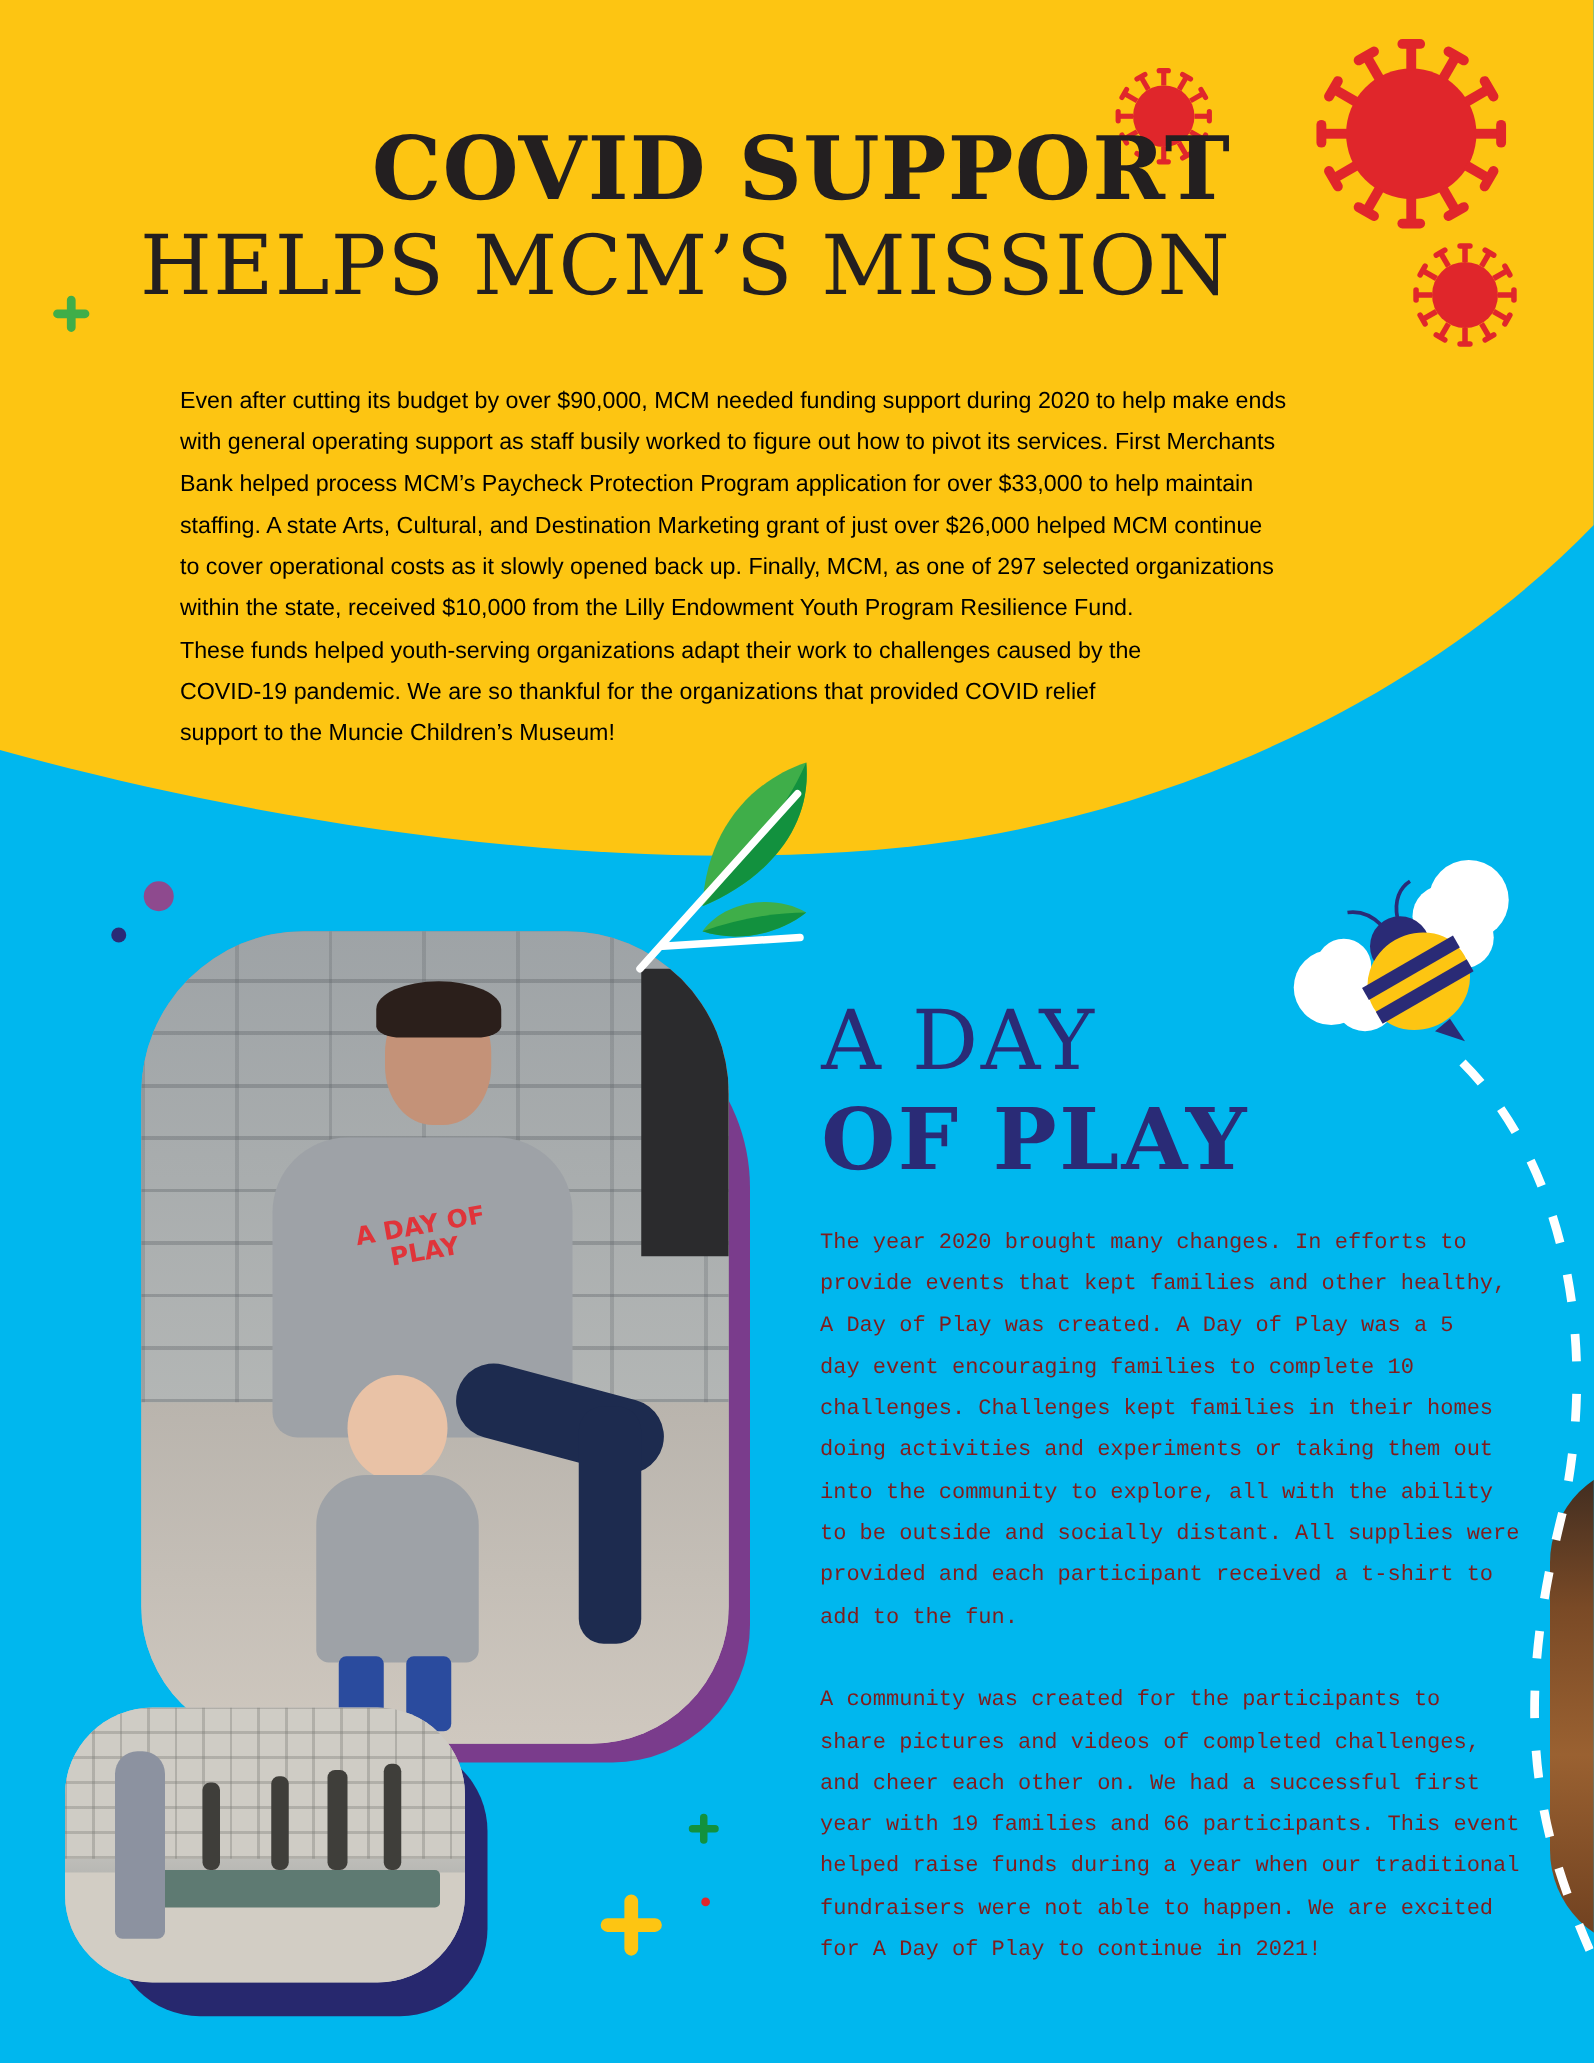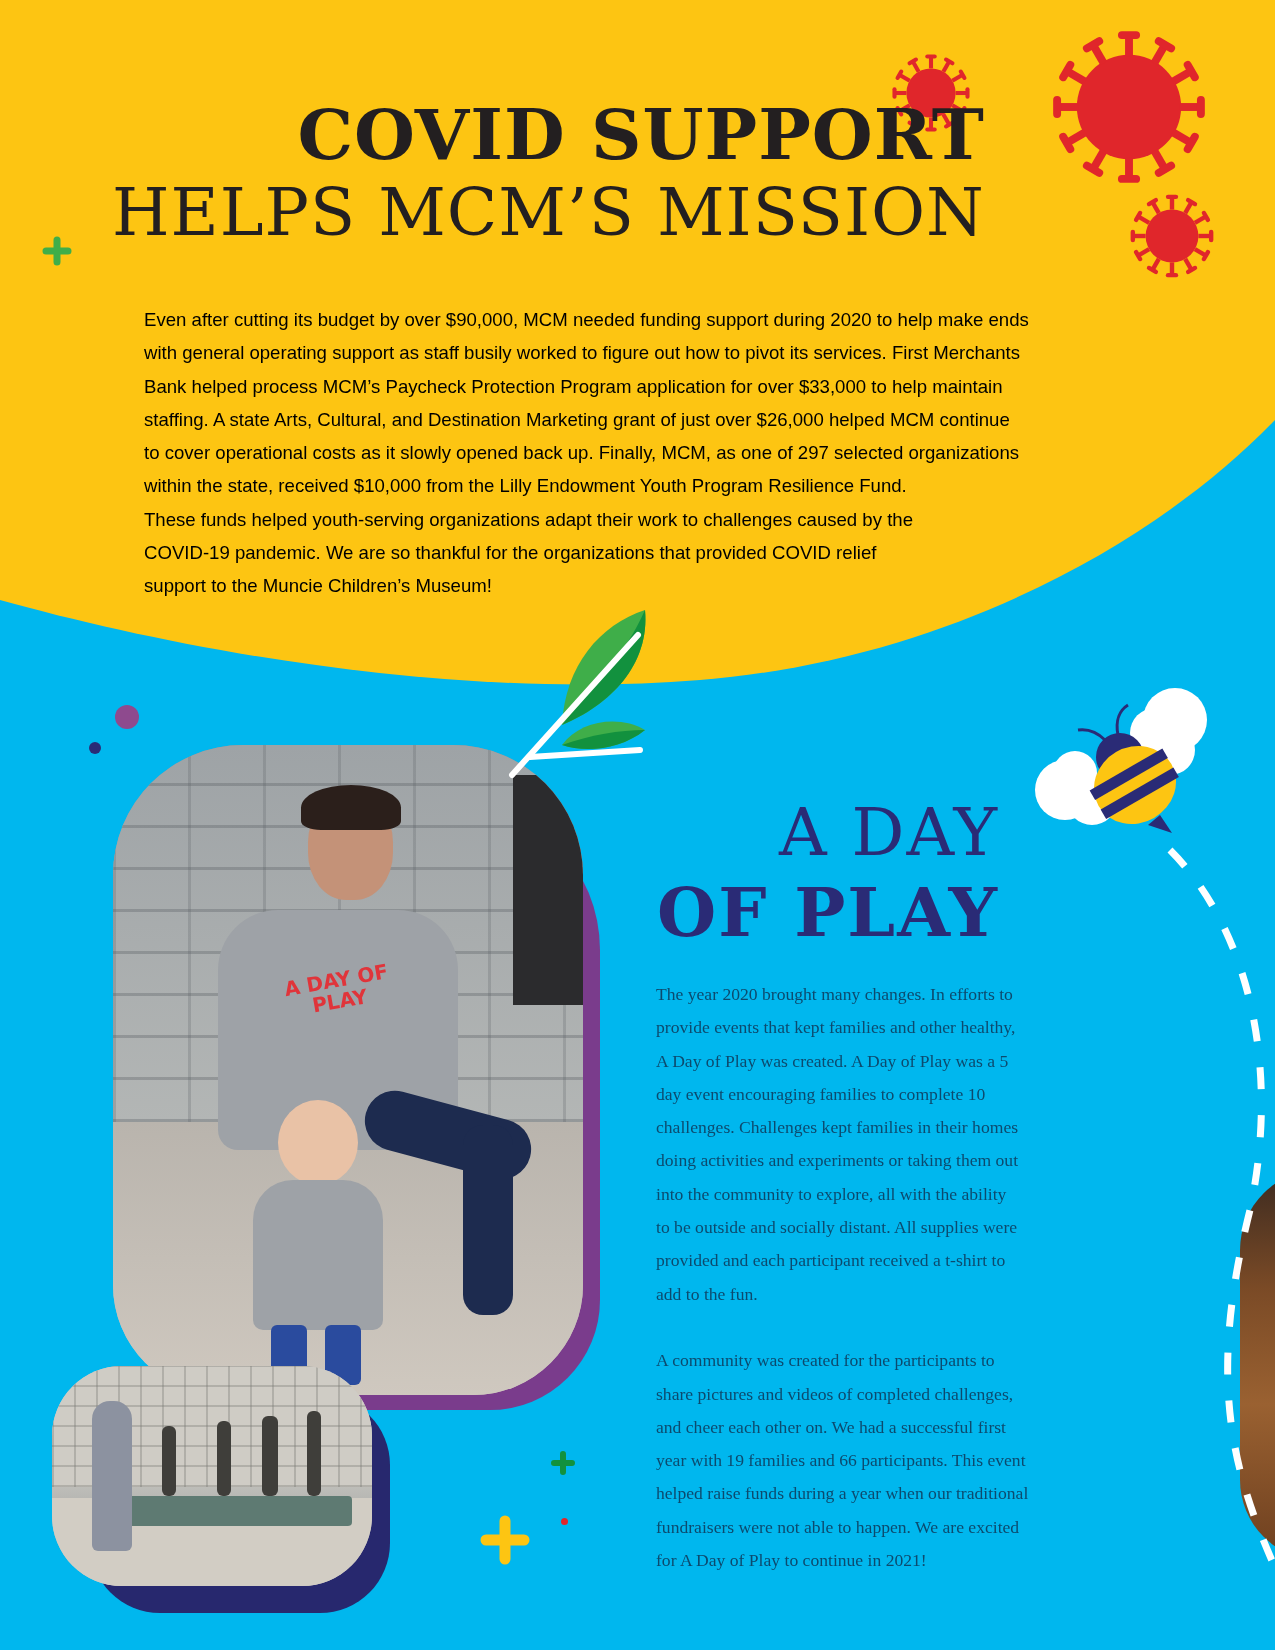--- a/index.html
+++ b/index.html
@@ -13,25 +13,25 @@
   
   #yellow-bg { left: 0; top: 0; width: 1275px; height: 700px; }
 
   .covid-title { left: 112px; top: 100px; margin: 0; color: #231f20; font-family: "DejaVu Serif", serif; line-height: 1; text-align: right; }
   .covid-title .l1 { display: block; font-size: 70px; font-weight: bold; letter-spacing: 1px; }
   .covid-title .l2 { display: block; font-size: 66px; font-weight: normal; letter-spacing: 1px; margin-top: 10px; }
 
   .covid-body { left: 128px; top: 287px; margin: 16px; color: #000000; font-family: "Liberation Sans", sans-serif; font-size: 18.6px; line-height: 33.3px; }
   .covid-body span { display: block; white-space: nowrap; }
 
-  .day-title { left: 657px; top: 800px; margin: 0; color: #2a2b76; font-family: "DejaVu Serif", serif; line-height: 1; text-align: right; }
+  .day-title { left: 657px; top: 800px; margin: 0; color: #2a2b76; font-family: "DejaVu Serif", serif; line-height: 1; }
   .day-title .l1 { display: block; font-size: 66px; font-weight: normal; letter-spacing: 2px; }
   .day-title .l2 { display: block; font-size: 68px; font-weight: bold; letter-spacing: 2px; margin-top: 12px; }
 
-  .day-body { left: 656px; top: 978px; margin: 0; color: #0c4a6e; font-family: Liberation Serif, serif; font-size: 17.6px; line-height: 33.3px; }
+  .day-body { left: 656px; top: 978px; margin: 0; color: #7f1d1d; font-family: Liberation Mono, monospace; font-size: 17.6px; line-height: 33.3px; }
   .day-body span { display: block; white-space: nowrap; }
   .day-body .gap { height: 33.3px; }
 
   
   .photo-main {
     left: 113px; top: 745px; width: 470px; height: 650px;
     border-radius: 130px 130px 110px 110px; overflow: hidden;
     background: linear-gradient(180deg, #8d9096 0%, #a7aaac 25%, #9c9c98 45%, #b9b5ae 62%, #c9c3ba 100%);
   }
   .photo-frame-main {

